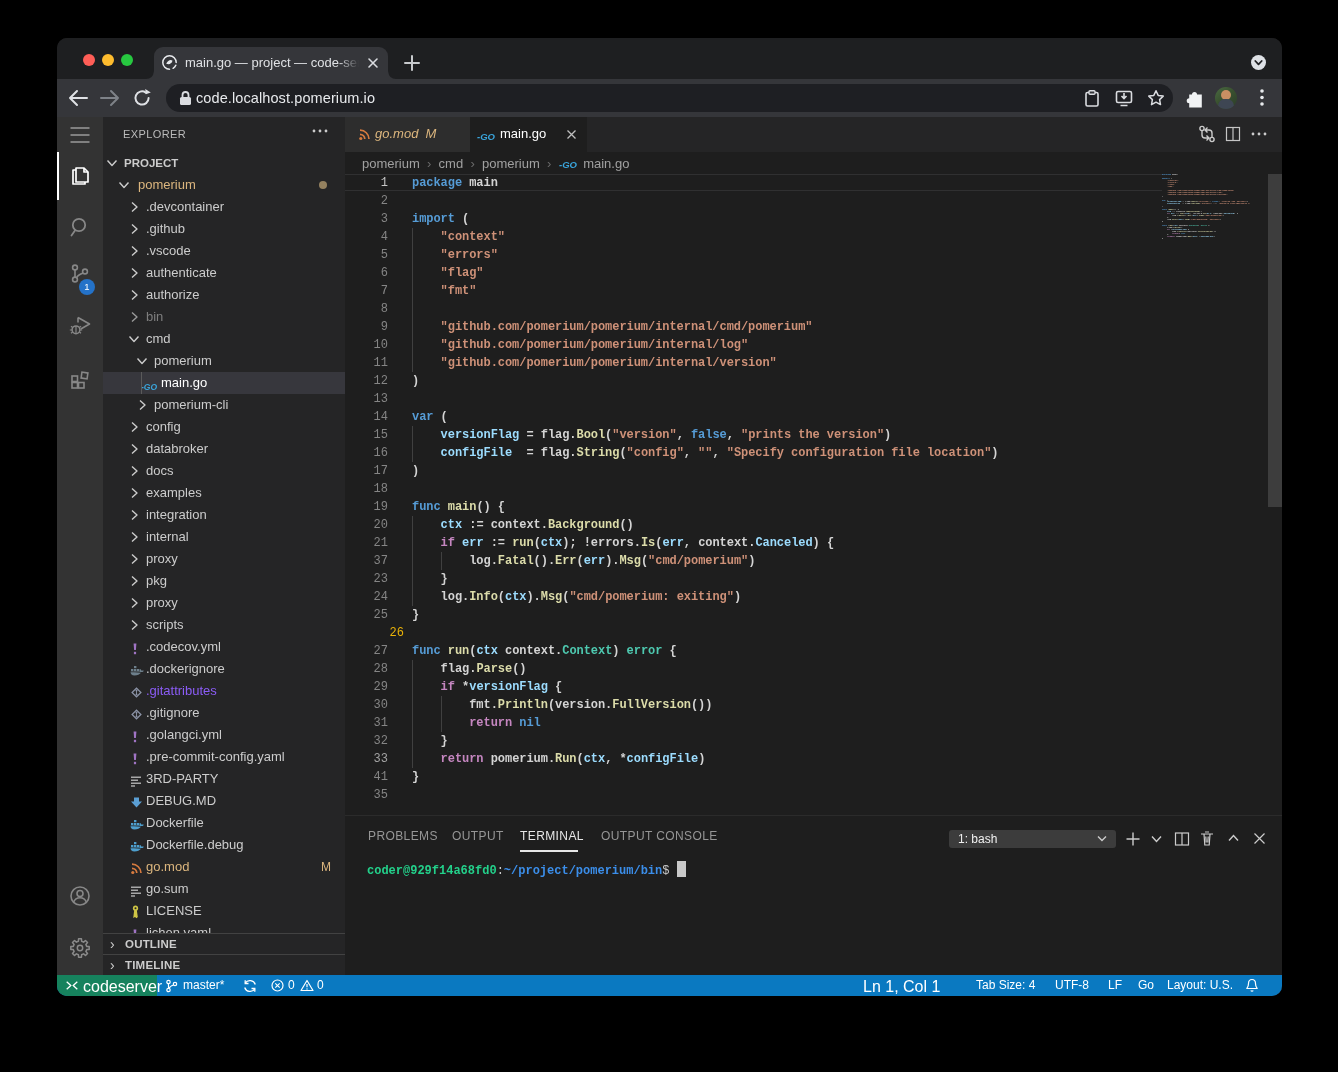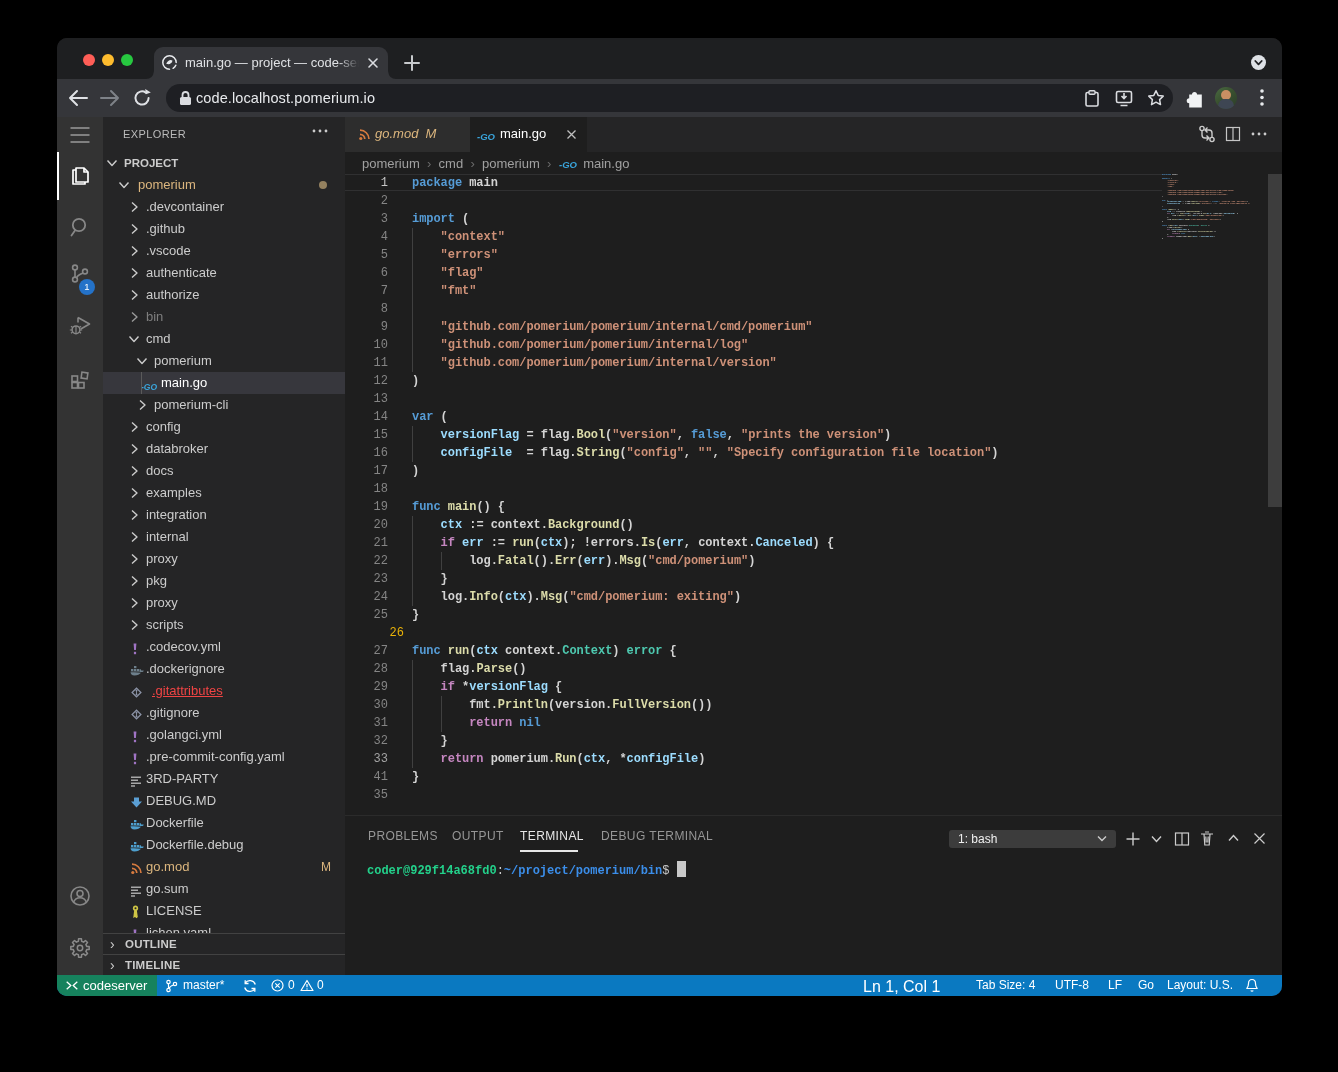--- a/index.html
+++ b/index.html
@@ -319,21 +319,21 @@
               </svg></span>
             <span style="position:absolute;left:43px;color:#cccccc;">.dockerignore</span>
           </div>
       <div class="row" style="top:563px">
             <span class="abs" style="left:27px;top:4px;width:20px;height:15px;"><svg class="ticon" width="13" height="13" viewBox="0 0 13 13">
                 <rect x="3.4" y="3.4" width="6.2" height="6.2" transform="rotate(45 6.5 6.5)" fill="none" stroke="#8b93a6" stroke-width="1.3"></rect>
                 <circle cx="6.5" cy="4.4" r="1" fill="#8b93a6"></circle>
                 <circle cx="6.5" cy="8.6" r="1" fill="#8b93a6"></circle>
                 <path d="M6.5 5 V8" stroke="#8b93a6" stroke-width="0.9"></path>
               </svg></span>
-            <span style="position:absolute;left:49px;color:#ef4444;text-decoration:underline;">.gitattributes</span>
+            <span style="position:absolute;left:43px;color:#8b5cf6;">.gitattributes</span>
           </div>
       <div class="row" style="top:585px">
             <span class="abs" style="left:27px;top:4px;width:20px;height:15px;"><svg class="ticon" width="13" height="13" viewBox="0 0 13 13">
                 <rect x="3.4" y="3.4" width="6.2" height="6.2" transform="rotate(45 6.5 6.5)" fill="none" stroke="#8b93a6" stroke-width="1.3"></rect>
                 <circle cx="6.5" cy="4.4" r="1" fill="#8b93a6"></circle>
                 <circle cx="6.5" cy="8.6" r="1" fill="#8b93a6"></circle>
                 <path d="M6.5 5 V8" stroke="#8b93a6" stroke-width="0.9"></path>
               </svg></span>
             <span style="position:absolute;left:43px;color:#cccccc;">.gitignore</span>
           </div>
@@ -500,21 +500,21 @@
       <div class="ln" style="left:12px;top:255px;color:#858585">12</div>
       <div class="ln" style="left:12px;top:273px;color:#858585">13</div>
       <div class="ln" style="left:12px;top:291px;color:#858585">14</div>
       <div class="ln" style="left:12px;top:309px;color:#858585">15</div>
       <div class="ln" style="left:12px;top:327px;color:#858585">16</div>
       <div class="ln" style="left:12px;top:345px;color:#858585">17</div>
       <div class="ln" style="left:12px;top:363px;color:#858585">18</div>
       <div class="ln" style="left:12px;top:381px;color:#858585">19</div>
       <div class="ln" style="left:12px;top:399px;color:#858585">20</div>
       <div class="ln" style="left:12px;top:417px;color:#858585">21</div>
-      <div class="ln" style="left:12px;top:435px;color:#858585">22</div>
+      <div class="ln" style="left:12px;top:435px;color:#858585">37</div>
       <div class="ln" style="left:12px;top:453px;color:#858585">23</div>
       <div class="ln" style="left:12px;top:471px;color:#858585">24</div>
       <div class="ln" style="left:12px;top:489px;color:#858585">25</div>
       <div class="ln" style="left:28px;top:507px;color:#eab308">26</div>
       <div class="ln" style="left:12px;top:525px;color:#858585">27</div>
       <div class="ln" style="left:12px;top:543px;color:#858585">28</div>
       <div class="ln" style="left:12px;top:561px;color:#858585">29</div>
       <div class="ln" style="left:12px;top:579px;color:#858585">30</div>
       <div class="ln" style="left:12px;top:597px;color:#858585">31</div>
       <div class="ln" style="left:12px;top:615px;color:#858585">32</div>
@@ -584,21 +584,21 @@
         <div class="cl" style="left:0px;top:594px;color:#d4d4d4">}</div>
         </div>
       </div>
       <div class="abs" style="left:923px;top:57px;width:14px;height:333px;background:rgba(121,121,121,0.35);"></div>
 
       <div class="abs" style="left:0;top:698px;width:937px;height:160px;background:#1e1e1e;border-top:1px solid #2b2b2b;">
         <div class="abs" style="left:23px;top:13px;font-size:12px;color:#969696;letter-spacing:0.4px;">PROBLEMS</div>
         <div class="abs" style="left:107px;top:13px;font-size:12px;color:#969696;letter-spacing:0.4px;">OUTPUT</div>
         <div class="abs" style="left:175px;top:13px;font-size:12px;color:#e7e7e7;letter-spacing:0.4px;">TERMINAL</div>
         <div class="abs" style="left:175px;top:34px;width:58px;height:1.5px;background:#e7e7e7;"></div>
-        <div class="abs" style="left:256px;top:13px;font-size:12px;color:#969696;letter-spacing:0.4px;">DEBUG TERMINAL</div>
+        <div class="abs" style="left:256px;top:13px;font-size:12px;color:#969696;letter-spacing:0.4px;">OUTPUT CONSOLE</div>
         <div class="abs" style="left:604px;top:14px;width:167px;height:18px;background:#3c3c3c;border-radius:3px;">
           <div class="abs" style="left:9px;top:2px;font-size:12px;color:#f0f0f0;">1: bash</div>
           <svg class="abs" style="left:148px;top:5px" width="10" height="8" viewBox="0 0 10 8">
               <path d="M1 1.5 L5 5.5 L9 1.5" stroke="#cccccc" stroke-width="1.4" fill="none"></path>
             </svg>
         </div>
         <svg class="abs" style="left:780px;top:15px" width="16" height="16" viewBox="0 0 16 16">
             <path d="M8 1.5 V14.5 M1.5 8 H14.5" stroke="#cccccc" stroke-width="1.4"></path>
           </svg>
         <svg class="abs" style="left:806px;top:19px" width="11" height="9" viewBox="0 0 11 9">
@@ -623,21 +623,21 @@
       </div>
 </div>
     <div id="statusbar">
       <div class="abs" style="left:0;top:0;width:100px;height:21px;background:#16825d;">
         <svg class="abs" style="left:9px;top:5px" width="12" height="11" viewBox="0 0 12 11">
             <g stroke="#ffffff" stroke-width="1.3" fill="none">
               <path d="M0.7 1.8 L4.8 5.5 L0.7 9.2"></path>
               <path d="M11.3 1.8 L7.2 5.5 L11.3 9.2"></path>
             </g>
           </svg>
-        <div class="abs" style="left:26px;top:3px;font-size:13px;color:#ffffff;">codeserver</div>
+        <div class="abs" style="left:26px;top:3px;font-size:16px;color:#ffffff;">codeserver</div>
       </div>
       <svg class="abs" style="left:108px;top:4px" width="13" height="14" viewBox="0 0 13 14">
           <g fill="none" stroke="#ffffff" stroke-width="1.2">
             <circle cx="3.5" cy="3" r="1.7"></circle>
             <circle cx="10" cy="5" r="1.7"></circle>
             <circle cx="3.5" cy="11" r="1.7"></circle>
             <path d="M3.5 4.7 V9.3 M8.5 6 C5.5 7 4.5 8 4.2 9.5"></path>
           </g>
         </svg>
       <div class="abs" style="left:126px;top:3px;font-size:12px;">master*</div>

